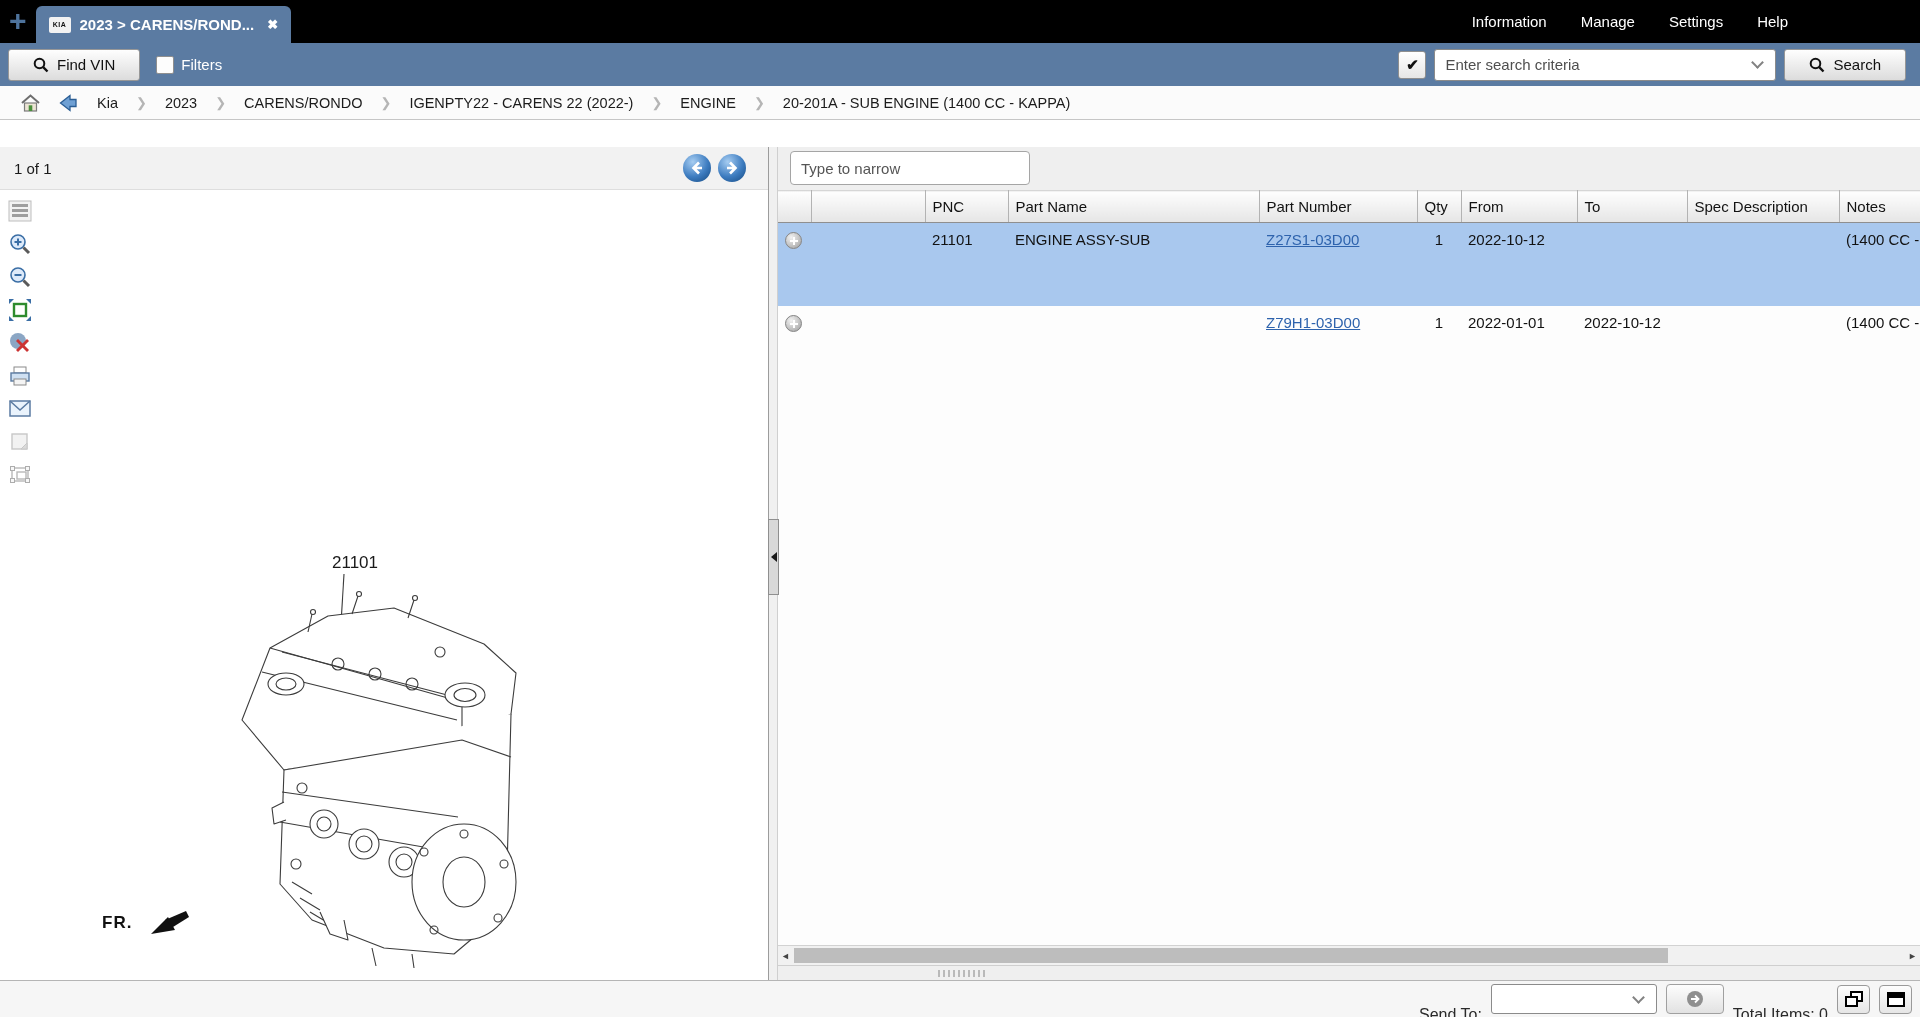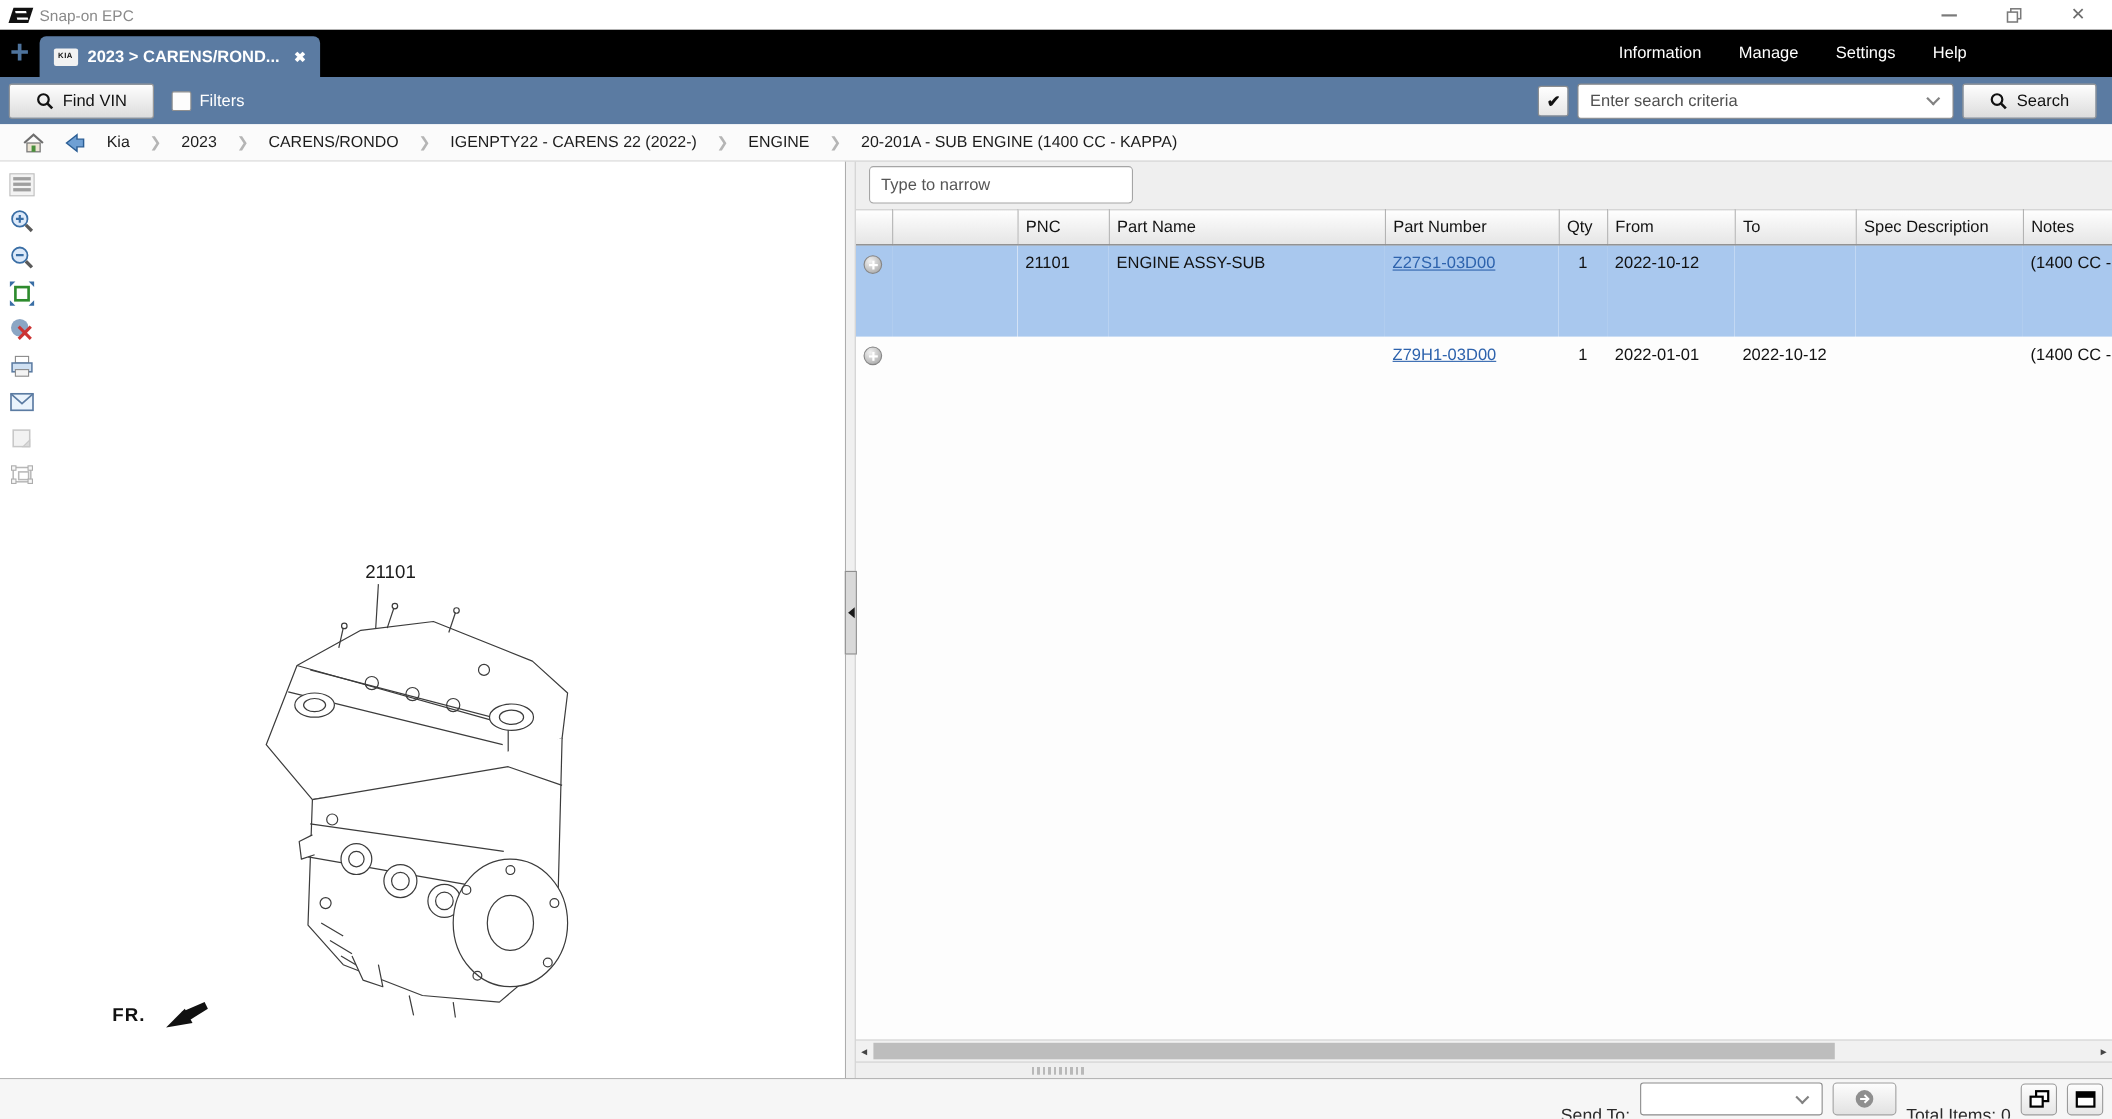--- a/index.html
+++ b/index.html
@@ -95,32 +95,20 @@
   .footer-label { font-size:16px; color:#2a2a2a;margin-top:32px; }
   .sendto-combo { width:166px; height:30px; }
   .go-btn { width:58px; height:30px; background:linear-gradient(#fdfdfd,#e2e2e2); border:1px solid #a0a0a0; border-radius:4px; display:flex; align-items:center; justify-content:center; }
   .sq-btn { width:33px; height:29px; background:linear-gradient(#fdfdfd,#e6e6e6); border:1px solid #9a9a9a; border-radius:4px; display:flex; align-items:center; justify-content:center; }
 </style>
 </head>
 <body>
 
 <div class="app">
 
-  <div class="titlebar">
-    <div class="snapon-logo"></div>
-    <span class="title-text">Snap-on EPC</span>
-    <div class="win-controls">
-      <span class="win-min"></span>
-      <svg width="16" height="16">
-        <rect x="5" y="2" width="9" height="9" fill="none" stroke="#7a7a7a" stroke-width="1.4"></rect>
-        <rect x="2" y="5" width="9" height="9" fill="#fff" stroke="#7a7a7a" stroke-width="1.4"></rect>
-      </svg>
-      <span class="win-close">✕</span>
-    </div>
-  </div>
 
   <div class="tabbar">
     <span class="tab-plus">+</span>
     <div class="tab">
       <span class="kia-badge">KIA</span>
       <span>2023 &gt; CARENS/ROND...</span>
       <span class="tab-close">✖</span>
     </div>
     <div class="menubar">
       <span>Information</span>
@@ -178,20 +166,35 @@
       <span class="crumb-sep">❯</span>
       <span class="crumb">ENGINE</span>
       <span class="crumb-sep">❯</span>
       <span class="crumb">20-201A - SUB ENGINE (1400 CC - KAPPA)</span>
     </div>
   </div>
 
   <div class="main">
 
     <div class="left-panel">
+      <div class="viewer-header">
+        <span class="page-indicator">1 of 1</span>
+        <div class="nav-arrows">
+          <div class="nav-circle">
+            <svg width="18" height="18">
+                <path d="M11,3.5 L5.5,9 L11,14.5 M5.5,9 H14" fill="none" stroke="#fff" stroke-width="2.6"></path>
+              </svg>
+          </div>
+          <div class="nav-circle">
+            <svg width="18" height="18">
+                <path d="M7,3.5 L12.5,9 L7,14.5 M12.5,9 H4" fill="none" stroke="#fff" stroke-width="2.6"></path>
+              </svg>
+          </div>
+        </div>
+      </div>
 
       <div class="viewer-canvas">
 
         <div class="tool-column">
           <div class="tool">
             <svg width="24" height="22">
                 <rect x="1" y="1" width="22" height="20" fill="#f3f3f3" stroke="#bdbdbd"></rect>
                 <rect x="4" y="4" width="16" height="3" fill="#9f9f9f"></rect>
                 <rect x="4" y="9" width="16" height="3" fill="#9f9f9f"></rect>
                 <rect x="4" y="14" width="16" height="3" fill="#9f9f9f"></rect>

